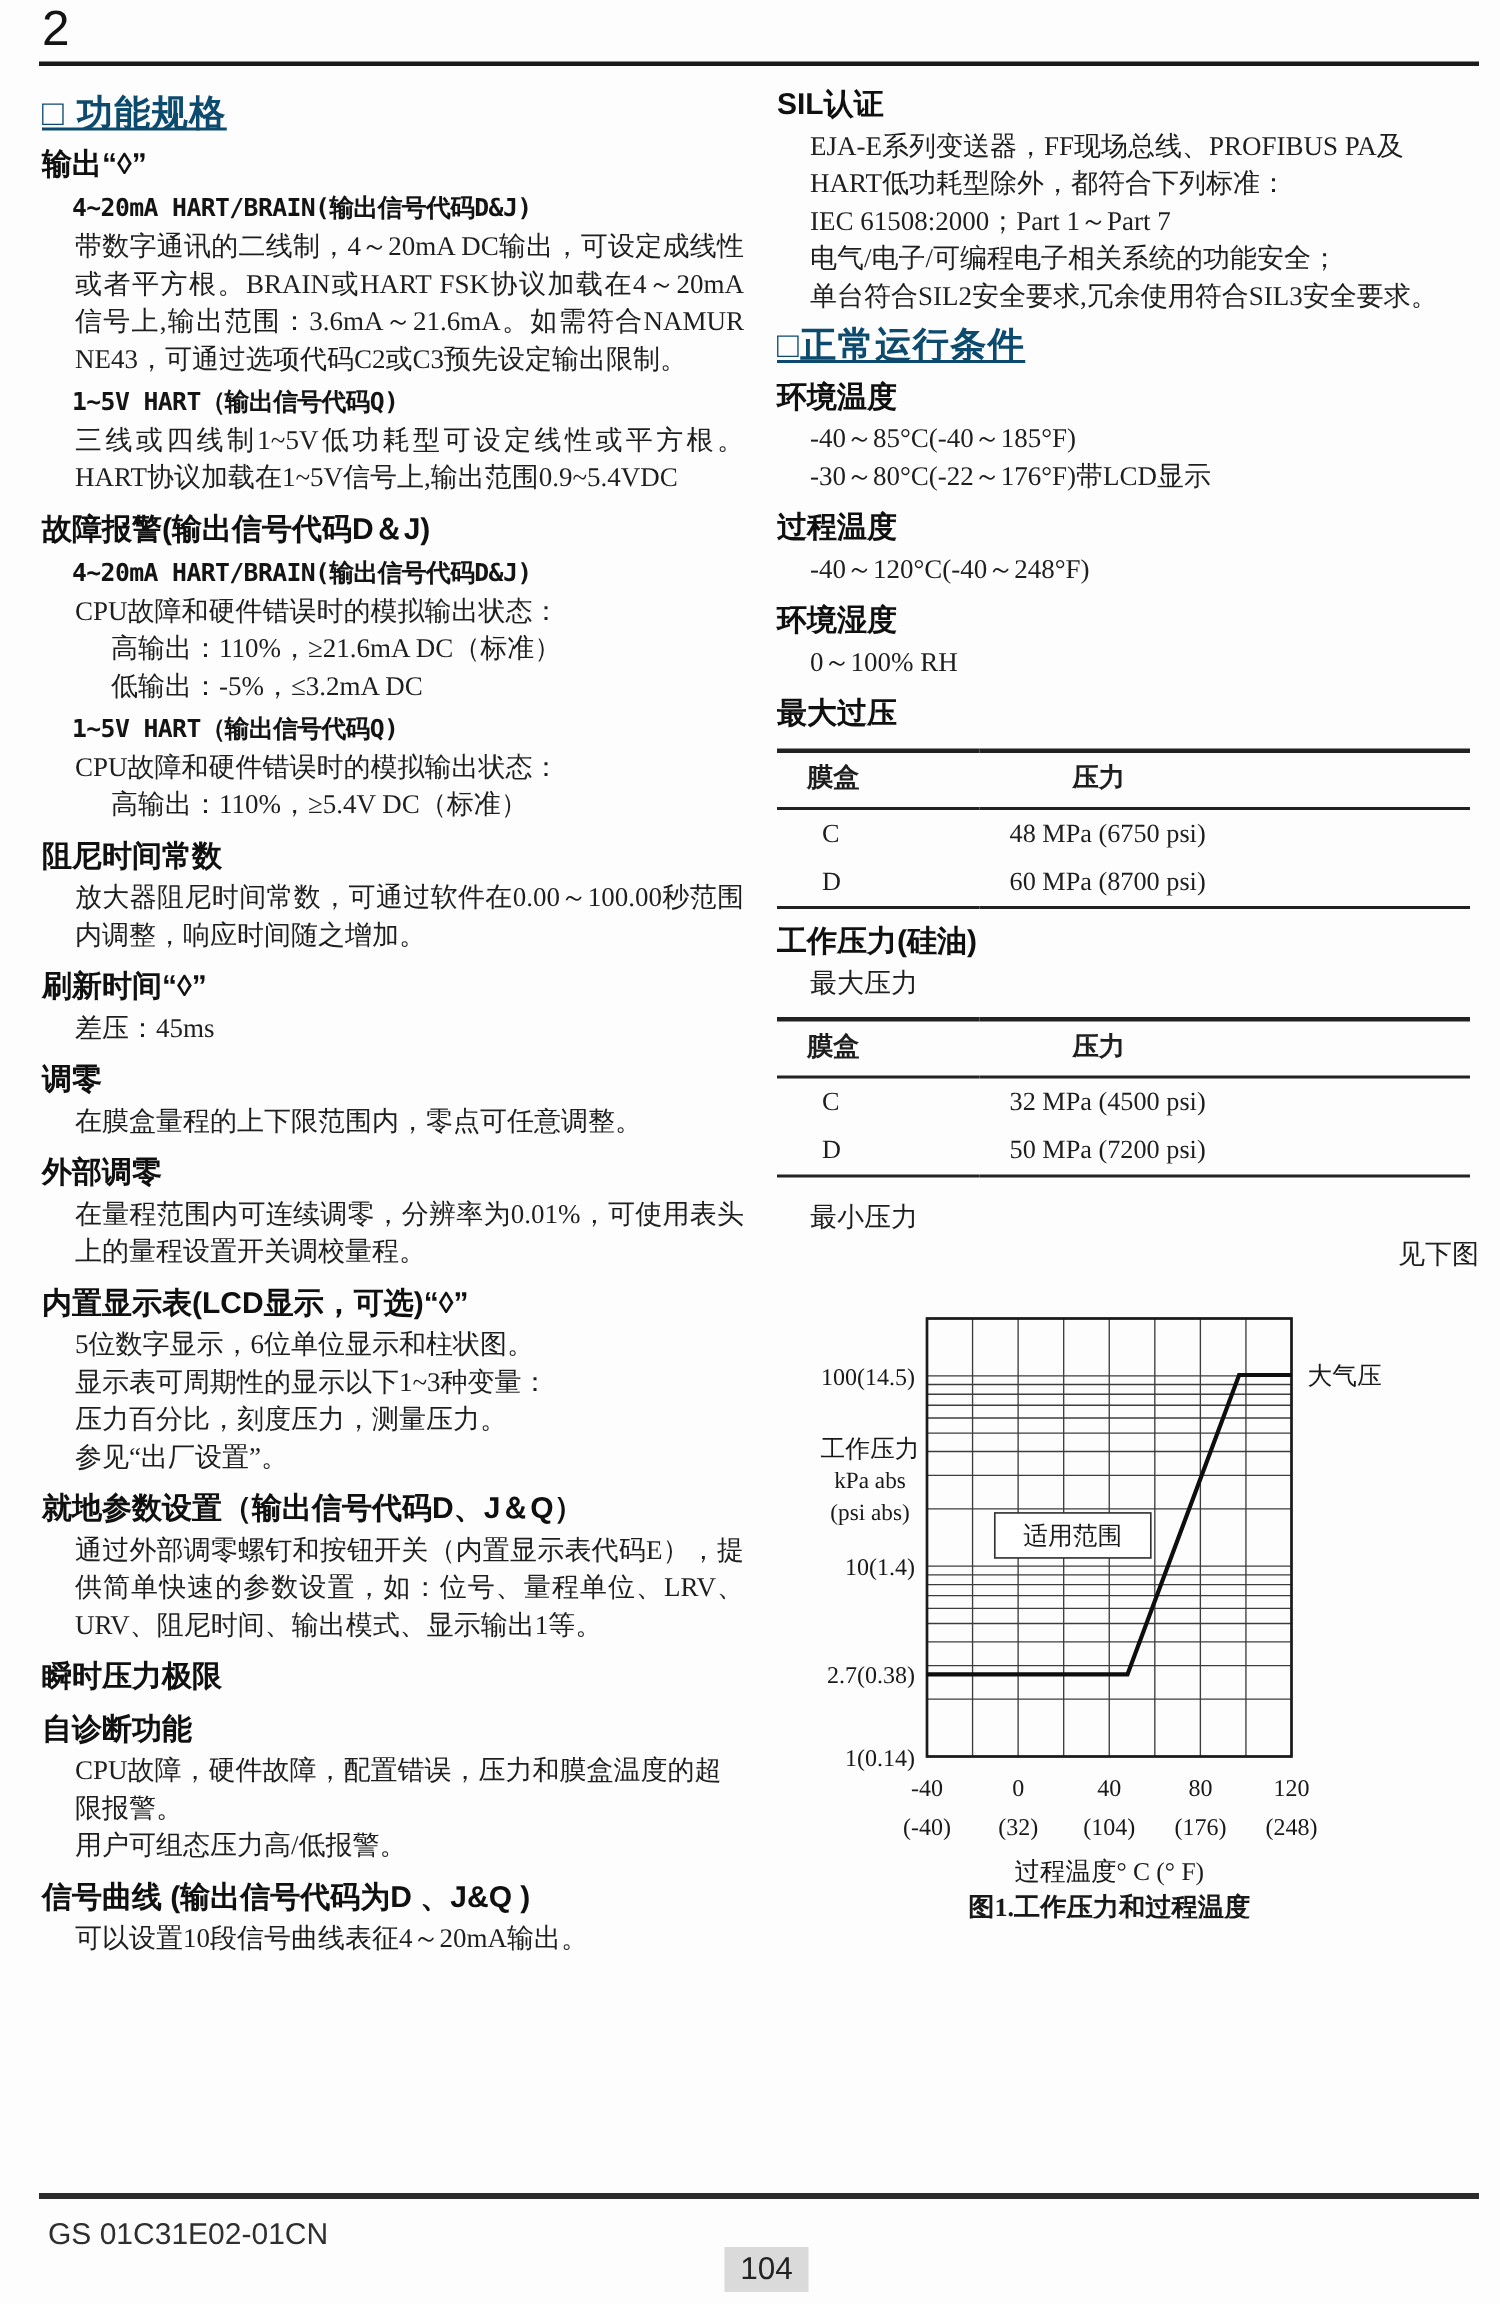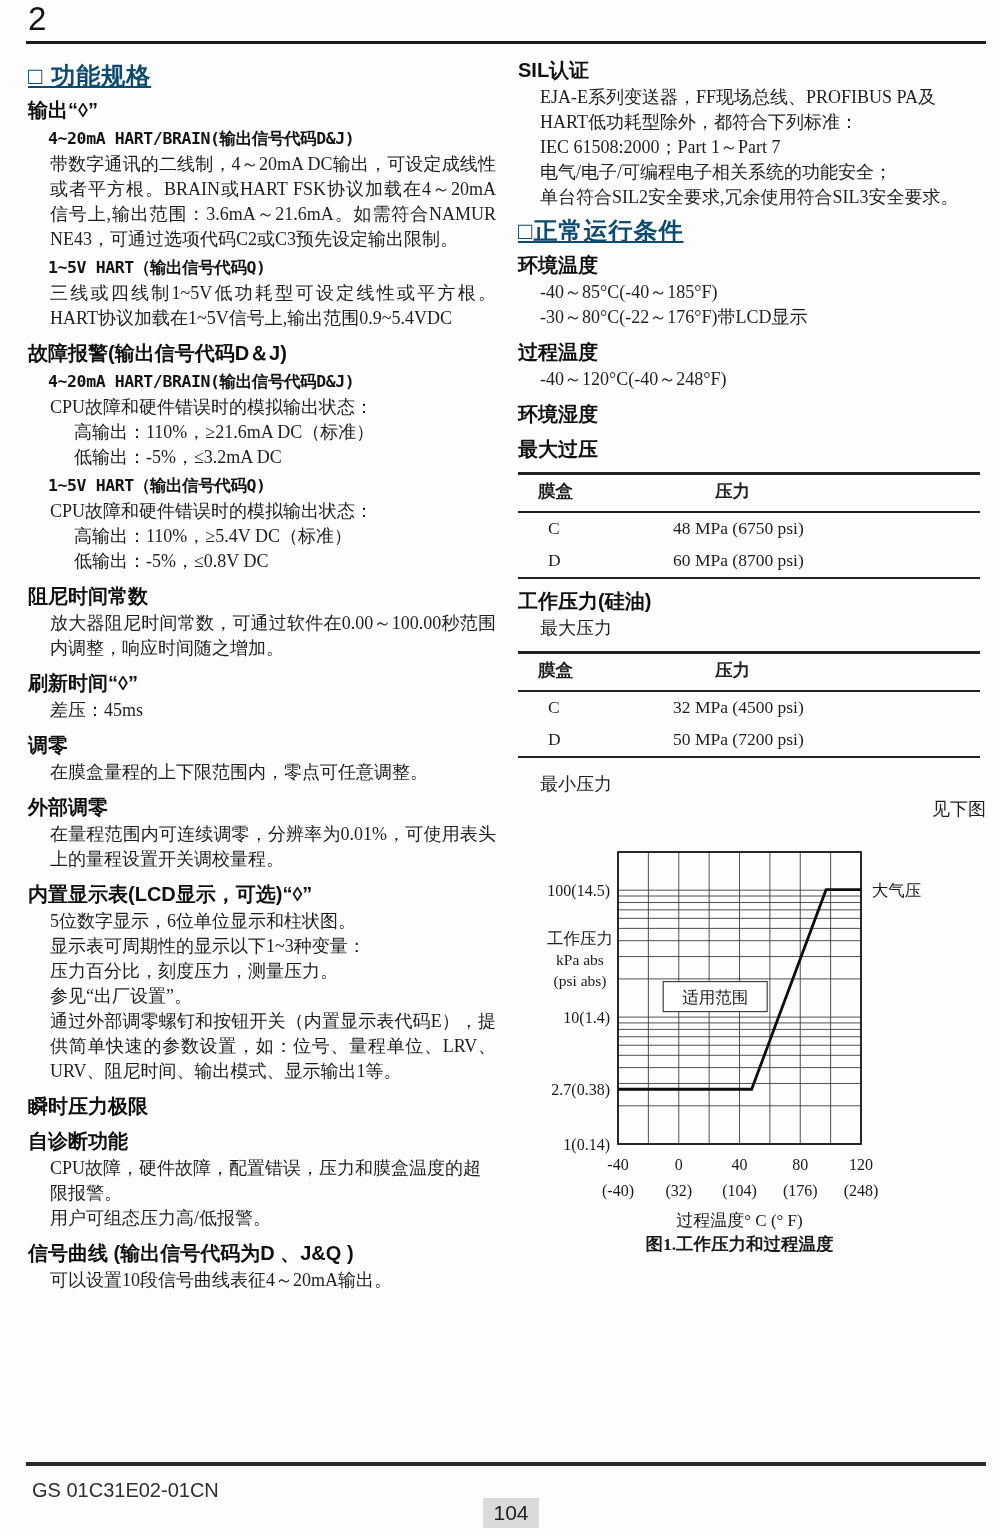--- a/index.html
+++ b/index.html
@@ -66,40 +66,40 @@
   <p class="para">三线或四线制1~5V低功耗型可设定线性或平方根。HART协议加载在1~5V信号上,输出范围0.9~5.4VDC</p>
 
   <div class="hd">故障报警(输出信号代码D＆J)</div>
   <div class="subhd">4~20mA HART/BRAIN(输出信号代码D&amp;J)</div>
   <div class="line">CPU故障和硬件错误时的模拟输出状态：</div>
   <div class="line indent2">高输出：110%，≥21.6mA DC（标准）</div>
   <div class="line indent2">低输出：-5%，≤3.2mA DC</div>
   <div class="subhd">1~5V HART（输出信号代码Q)</div>
   <div class="line">CPU故障和硬件错误时的模拟输出状态：</div>
   <div class="line indent2">高输出：110%，≥5.4V DC（标准）</div>
-  <div class="line indent2">低输出：-5%，≤0.8V  DC</div>
 
   <div class="hd">阻尼时间常数</div>
   <p class="para">放大器阻尼时间常数，可通过软件在0.00～100.00秒范围内调整，响应时间随之增加。</p>
 
   <div class="hd">刷新时间“◊”</div>
   <p class="para">差压：45ms</p>
 
   <div class="hd">调零</div>
   <p class="para">在膜盒量程的上下限范围内，零点可任意调整。</p>
 
   <div class="hd">外部调零</div>
   <p class="para">在量程范围内可连续调零，分辨率为0.01%，可使用表头上的量程设置开关调校量程。</p>
 
   <div class="hd">内置显示表(LCD显示，可选)“◊”</div>
   <div class="line">5位数字显示，6位单位显示和柱状图。</div>
   <div class="line">显示表可周期性的显示以下1~3种变量：</div>
   <div class="line">压力百分比，刻度压力，测量压力。</div>
   <div class="line">参见“出厂设置”。</div>
 
+  <div class="hd">就地参数设置（输出信号代码D、J＆Q）</div>
   <p class="para">通过外部调零螺钉和按钮开关（内置显示表代码E），提供简单快速的参数设置，如：位号、量程单位、LRV、URV、阻尼时间、输出模式、显示输出1等。</p>
 
   <div class="hd">瞬时压力极限</div>
 
   <div class="hd">自诊断功能</div>
   <div class="line">CPU故障，硬件故障，配置错误，压力和膜盒温度的超限报警。</div>
   <div class="line">用户可组态压力高/低报警。</div>
 
   <div class="hd">信号曲线 (输出信号代码为D 、J&amp;Q )</div>
   <p class="para">可以设置10段信号曲线表征4～20mA输出。</p>
@@ -116,20 +116,21 @@
   <div class="sec-title">□正常运行条件</div>
 
   <div class="hd">环境温度</div>
   <div class="line">-40～85°C(-40～185°F)</div>
   <div class="line">-30～80°C(-22～176°F)带LCD显示</div>
 
   <div class="hd">过程温度</div>
   <div class="line">-40～120°C(-40～248°F)</div>
 
   <div class="hd">环境湿度</div>
+  <div class="line">0～100% RH</div>
 
   <div class="hd">最大过压</div>
   <table class="spec">
     <thead>
       <tr>
         <th class="c1">膜盒</th>
         <th class="c2">压力</th>
       </tr>
     </thead>
     <tbody>

